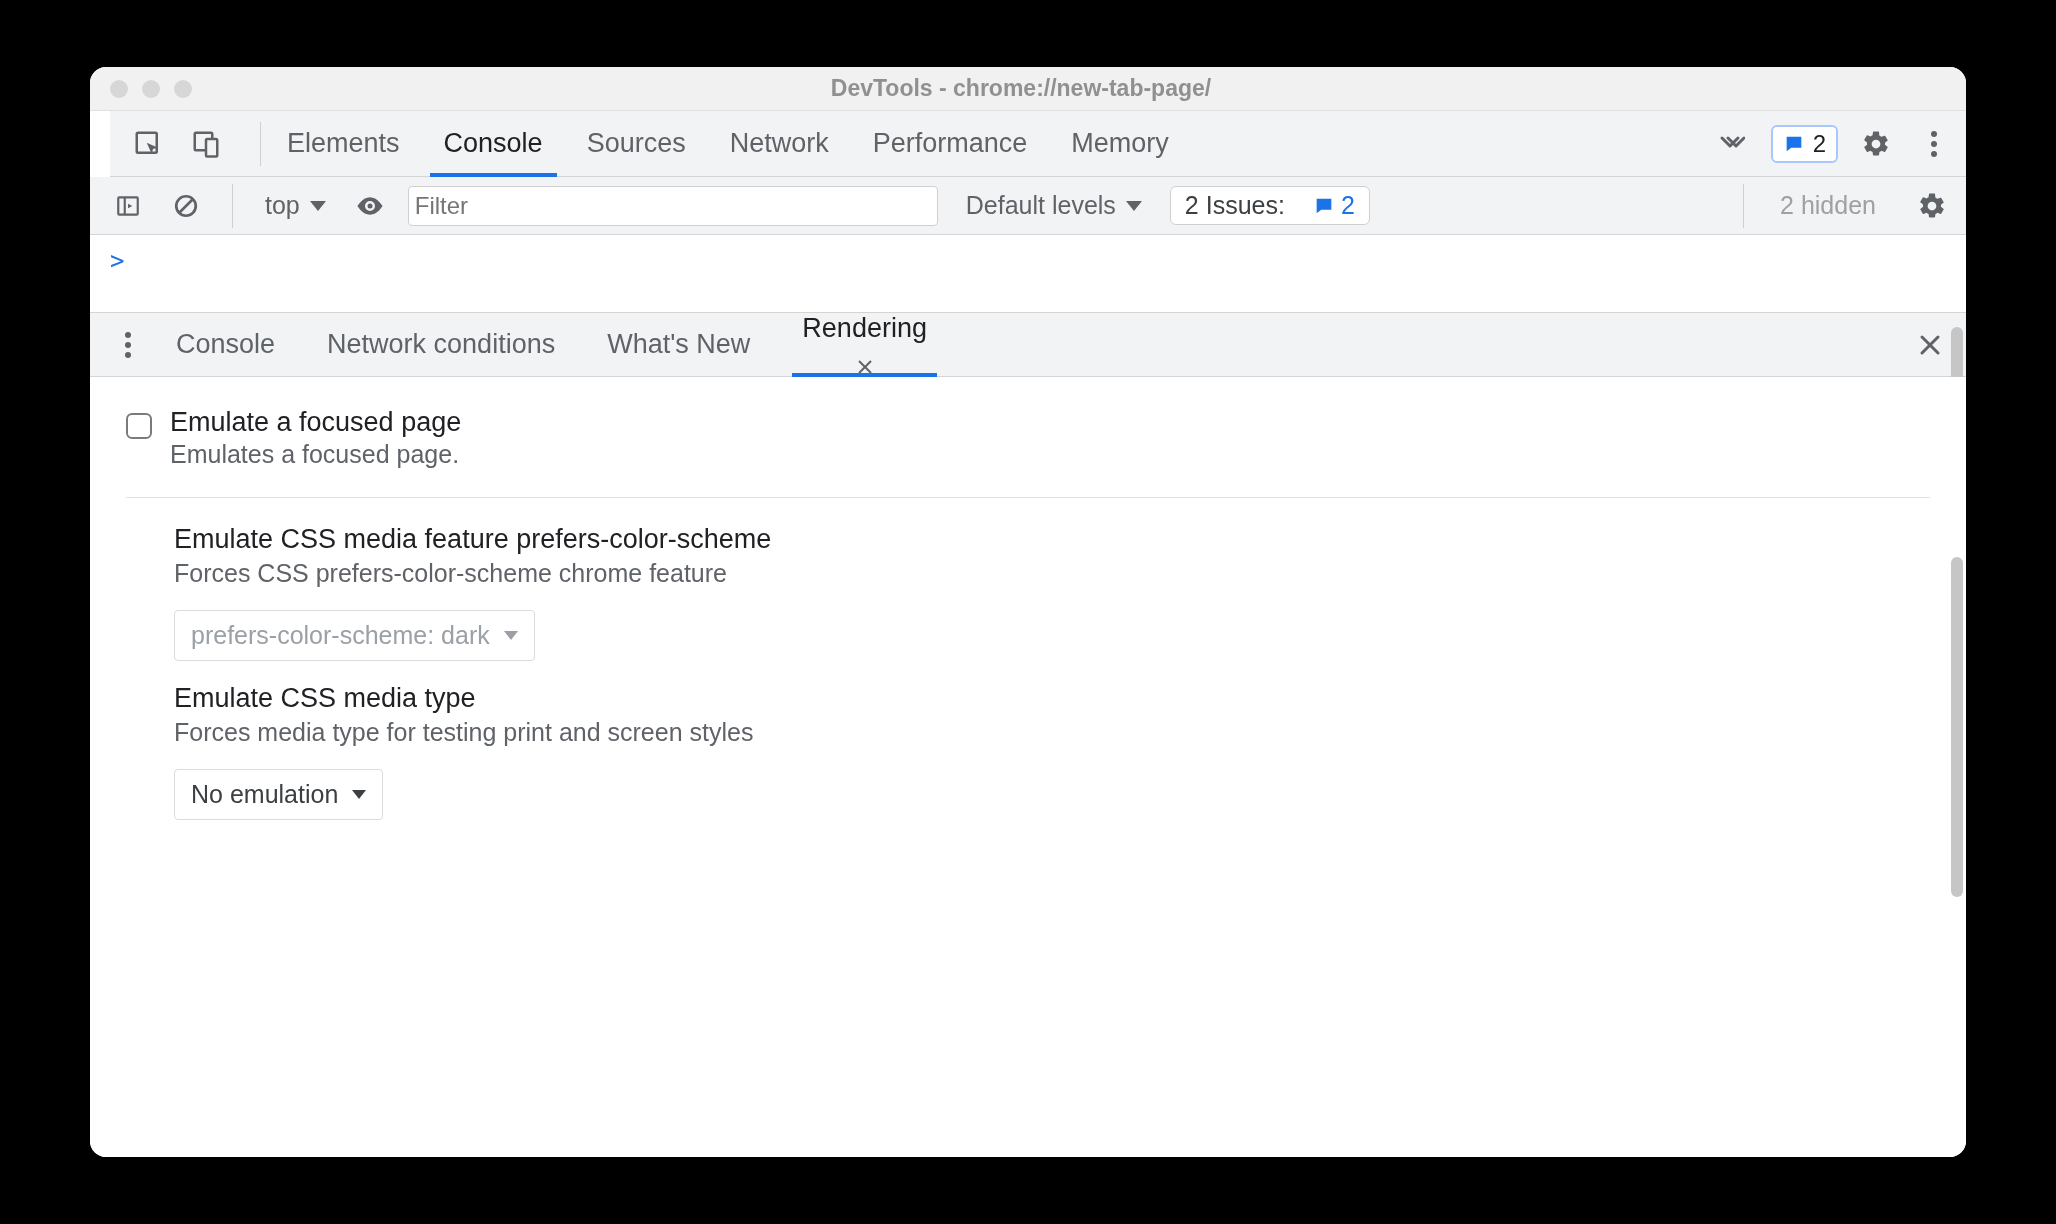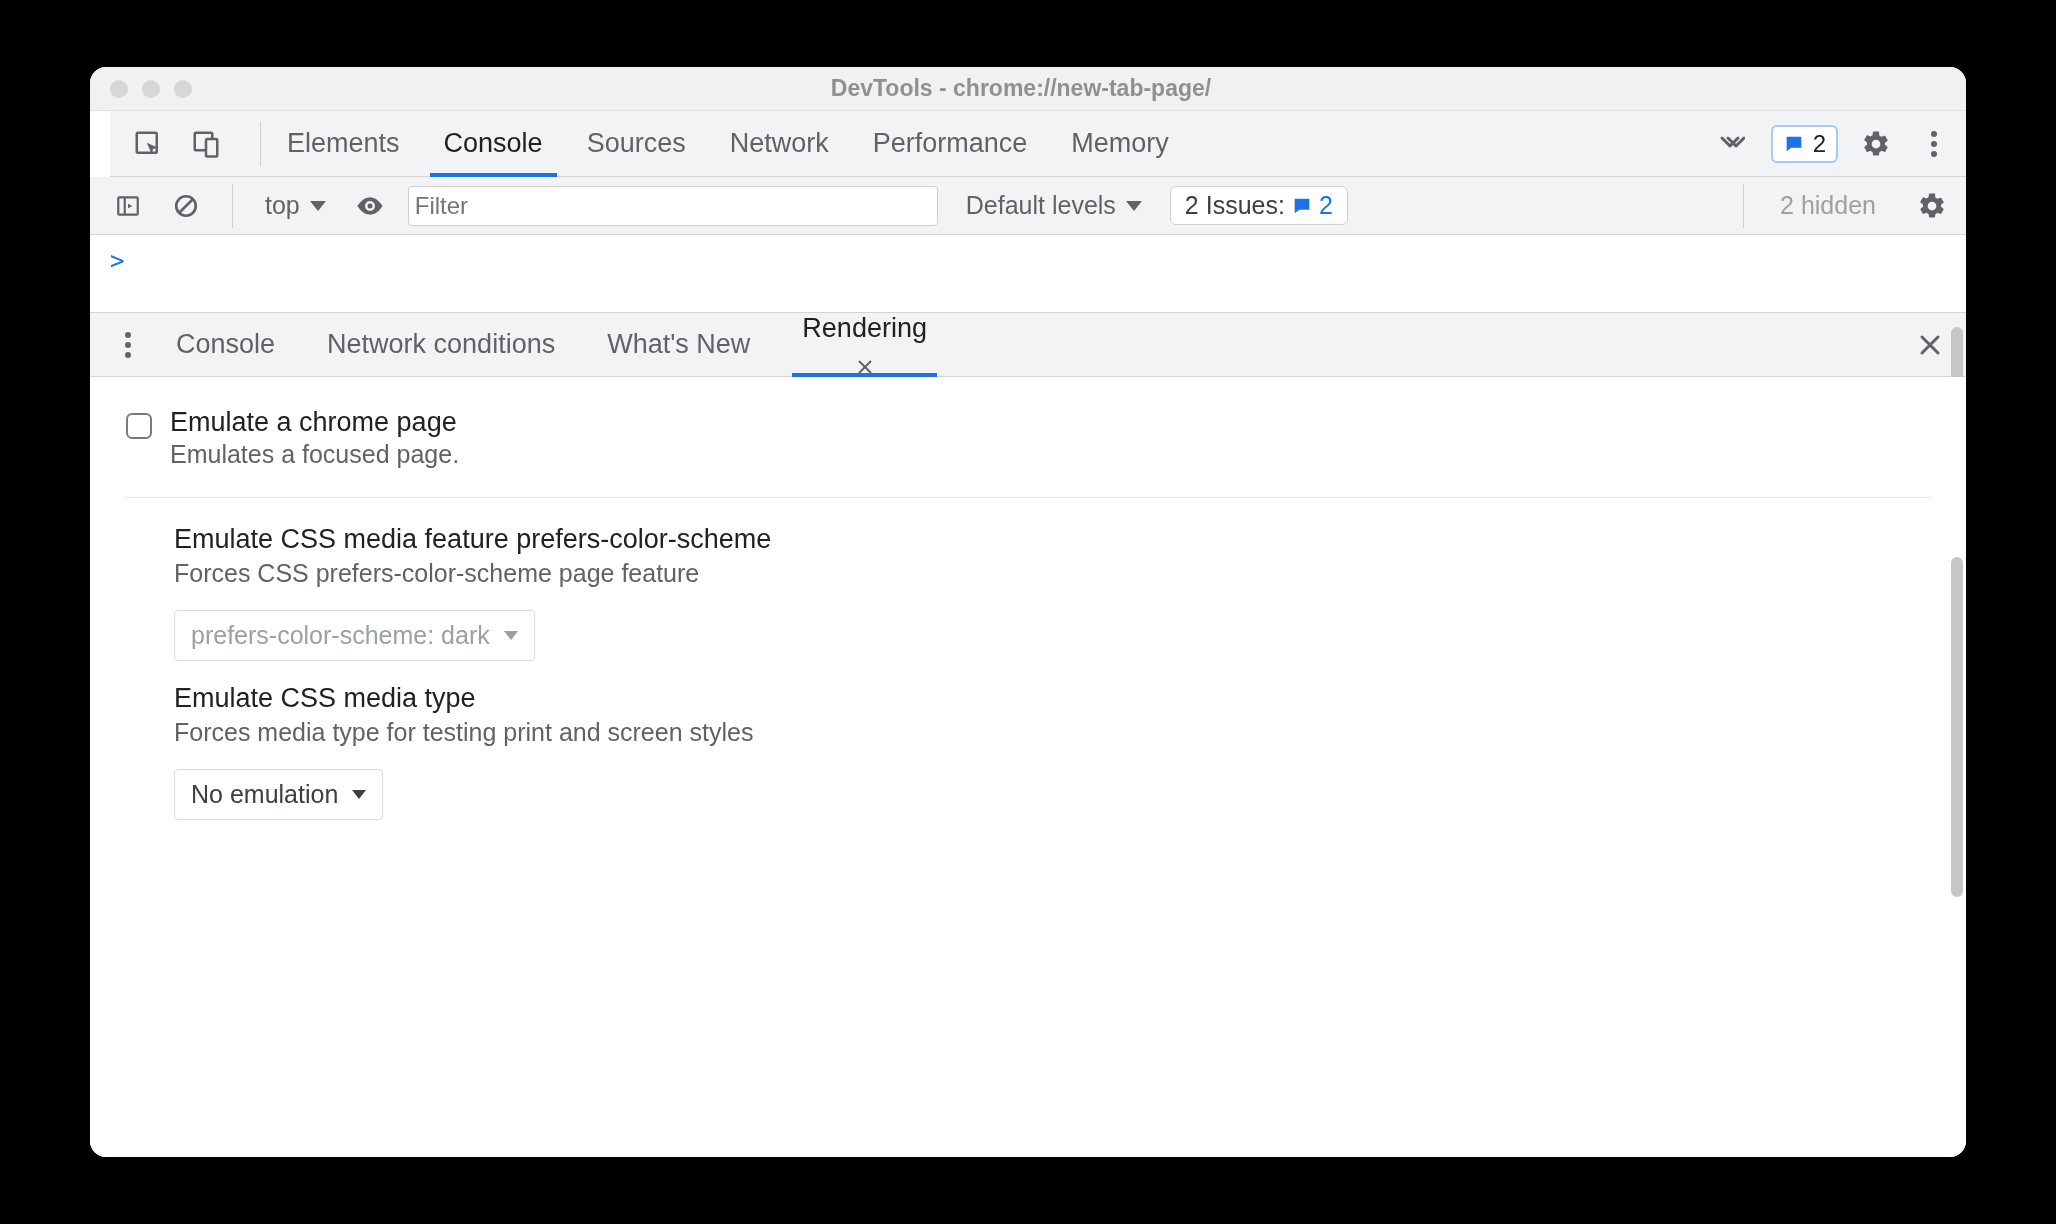--- a/index.html
+++ b/index.html
@@ -165,21 +165,21 @@
     padding: 0 6px;
     font-size: 24px;
     color: #5f6368;
   }
   .levels {
     display: flex; align-items: center; gap: 10px;
     color: #5f6368; font-size: 25px;
     padding: 0 10px;
   }
   .issues {
-    display: flex; align-items: center; gap: 6px;
+    display: flex; align-items: center; gap: 28px;
     border: 1px solid #cfcfcf;
     border-radius: 6px;
     padding: 4px 14px;
     font-size: 25px;
     color: #3c4043;
     background: #fff;
   }
   .issues .chip-icon { color: #1a73e8; display:flex; align-items:center; gap:6px;}
   .hidden-text {
     color: #a0a0a0;
@@ -468,31 +468,31 @@
         </svg>
     </div>
   </div>
 
   <div class="panel">
     <div class="scroll-thumb-panel"></div>
 
     <div class="row">
       <div class="chk"></div>
       <div class="label-col">
-        <div class="label-title">Emulate a chrome page</div>
+        <div class="label-title">Emulate a focused page</div>
         <div class="label-desc">Emulates a focused page.</div>
       </div>
     </div>
 
 
     <hr class="hr">
 
     <div class="section">
       <div class="label-title">Emulate CSS media feature prefers-color-scheme</div>
-      <div class="label-desc">Forces CSS prefers-color-scheme page feature</div>
+      <div class="label-desc">Forces CSS prefers-color-scheme chrome feature</div>
       <div class="select">
         <span>prefers-color-scheme: dark</span>
         <span class="sel-caret"></span>
       </div>
     </div>
 
     <div class="section">
       <div class="label-title">Emulate CSS media type</div>
       <div class="label-desc">Forces media type for testing print and screen styles</div>
       <div class="select enabled">

